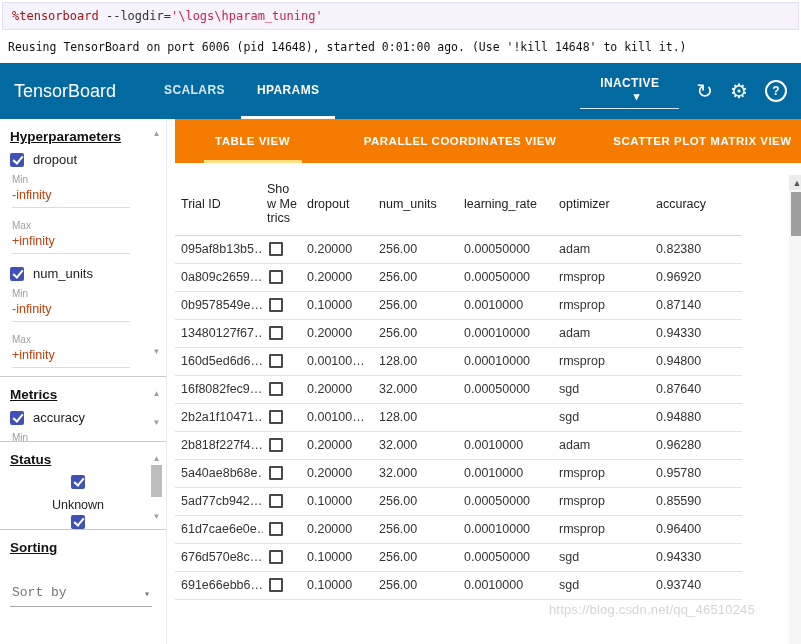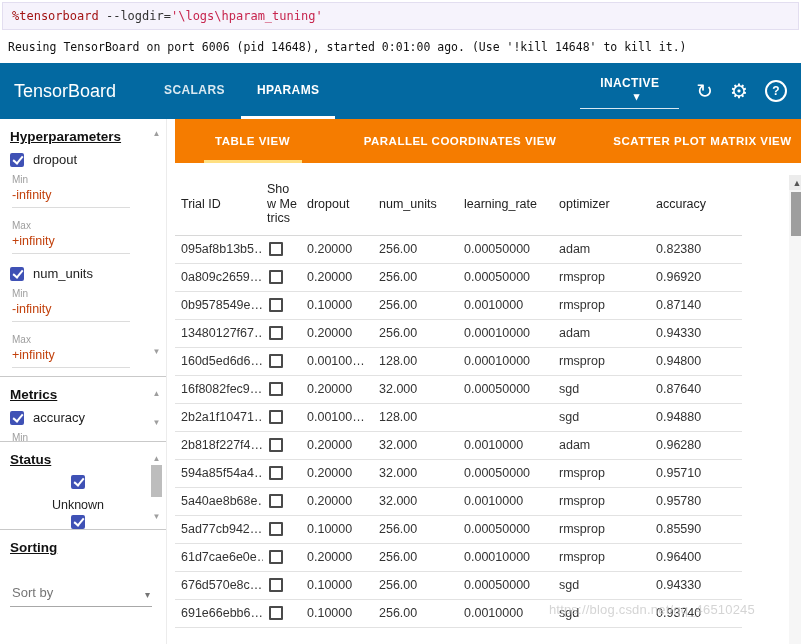--- a/index.html
+++ b/index.html
@@ -36,21 +36,21 @@
   .side-title{font-size:13.5px;font-weight:700;color:#111;text-decoration:underline;margin-bottom:8px;}
   .cb-row{display:flex;align-items:center;gap:9px;margin:7px 0;font-size:13px;color:#222;cursor:pointer;}
   .sec-status .cb-row{margin:3px 0;font-size:12.5px;flex-direction:column;}
   .cbx{width:14px;height:14px;border-radius:2px;border:2px solid #757575;background:#fff;position:relative;flex:0 0 auto;box-sizing:border-box;}
   .cbx.checked{border-color:#3f51b5;background:#3f51b5;}
   .cbx.checked::after{content:"";position:absolute;left:3px;top:-1px;width:4px;height:8px;border:solid #fff;border-width:0 2px 2px 0;transform:rotate(40deg);}
   .field{margin:6px 0 12px 2px;width:118px;}
   .field-label{font-size:10px;color:#9e9e9e;margin-bottom:3px;}
   .field-value{font-size:12.5px;color:#c2410c;padding-bottom:5px;border-bottom:1px solid #dcdcdc;cursor:text;}
   .clipped{height:9px;overflow:hidden;margin-left:2px;}
-  .sort-select{display:flex;align-items:flex-end;justify-content:space-between;width:138px;border-bottom:1px solid #a8a8a8;padding:4px 2px 6px;font-size:13px;color:#757575;cursor:pointer;}
+  .sort-select{display:flex;align-items:flex-end;justify-content:space-between;width:138px;border-bottom:1px solid #a8a8a8;padding:4px 2px 6px;font-size:13px;color:#757575;cursor:pointer;font-family:Liberation Mono, monospace;}
   .sort-select .caret{font-size:10px;}
   .sort-select.first{margin-top:26px;}
   .sort-select.second{margin-top:32px;}
 
   
   .mini-scroll{position:absolute;right:3px;width:13px;display:flex;flex-direction:column;align-items:center;}
   .sec-hparams .mini-scroll{top:10px;bottom:20px;}
   .sec-metrics .mini-scroll{top:12px;height:38px;}
   .sec-status .mini-scroll{top:12px;bottom:8px;}
   .ms-arrow{color:#9e9e9e;font-size:8px;line-height:9px;user-select:none;cursor:pointer;}
@@ -323,31 +323,20 @@
     <td>
       <span class="row-cbx"></span>
     </td>
     <td>0.20000</td>
     <td>32.000</td>
     <td>0.0010000</td>
     <td>adam</td>
     <td>0.96280</td>
   </tr>
 
-  <tr>
-    <td>594a85f54a4…</td>
-    <td>
-      <span class="row-cbx"></span>
-    </td>
-    <td>0.20000</td>
-    <td>32.000</td>
-    <td>0.00050000</td>
-    <td>rmsprop</td>
-    <td>0.95710</td>
-  </tr>
 
   <tr>
     <td>5a40ae8b68e…</td>
     <td>
       <span class="row-cbx"></span>
     </td>
     <td>0.20000</td>
     <td>32.000</td>
     <td>0.0010000</td>
     <td>rmsprop</td>

